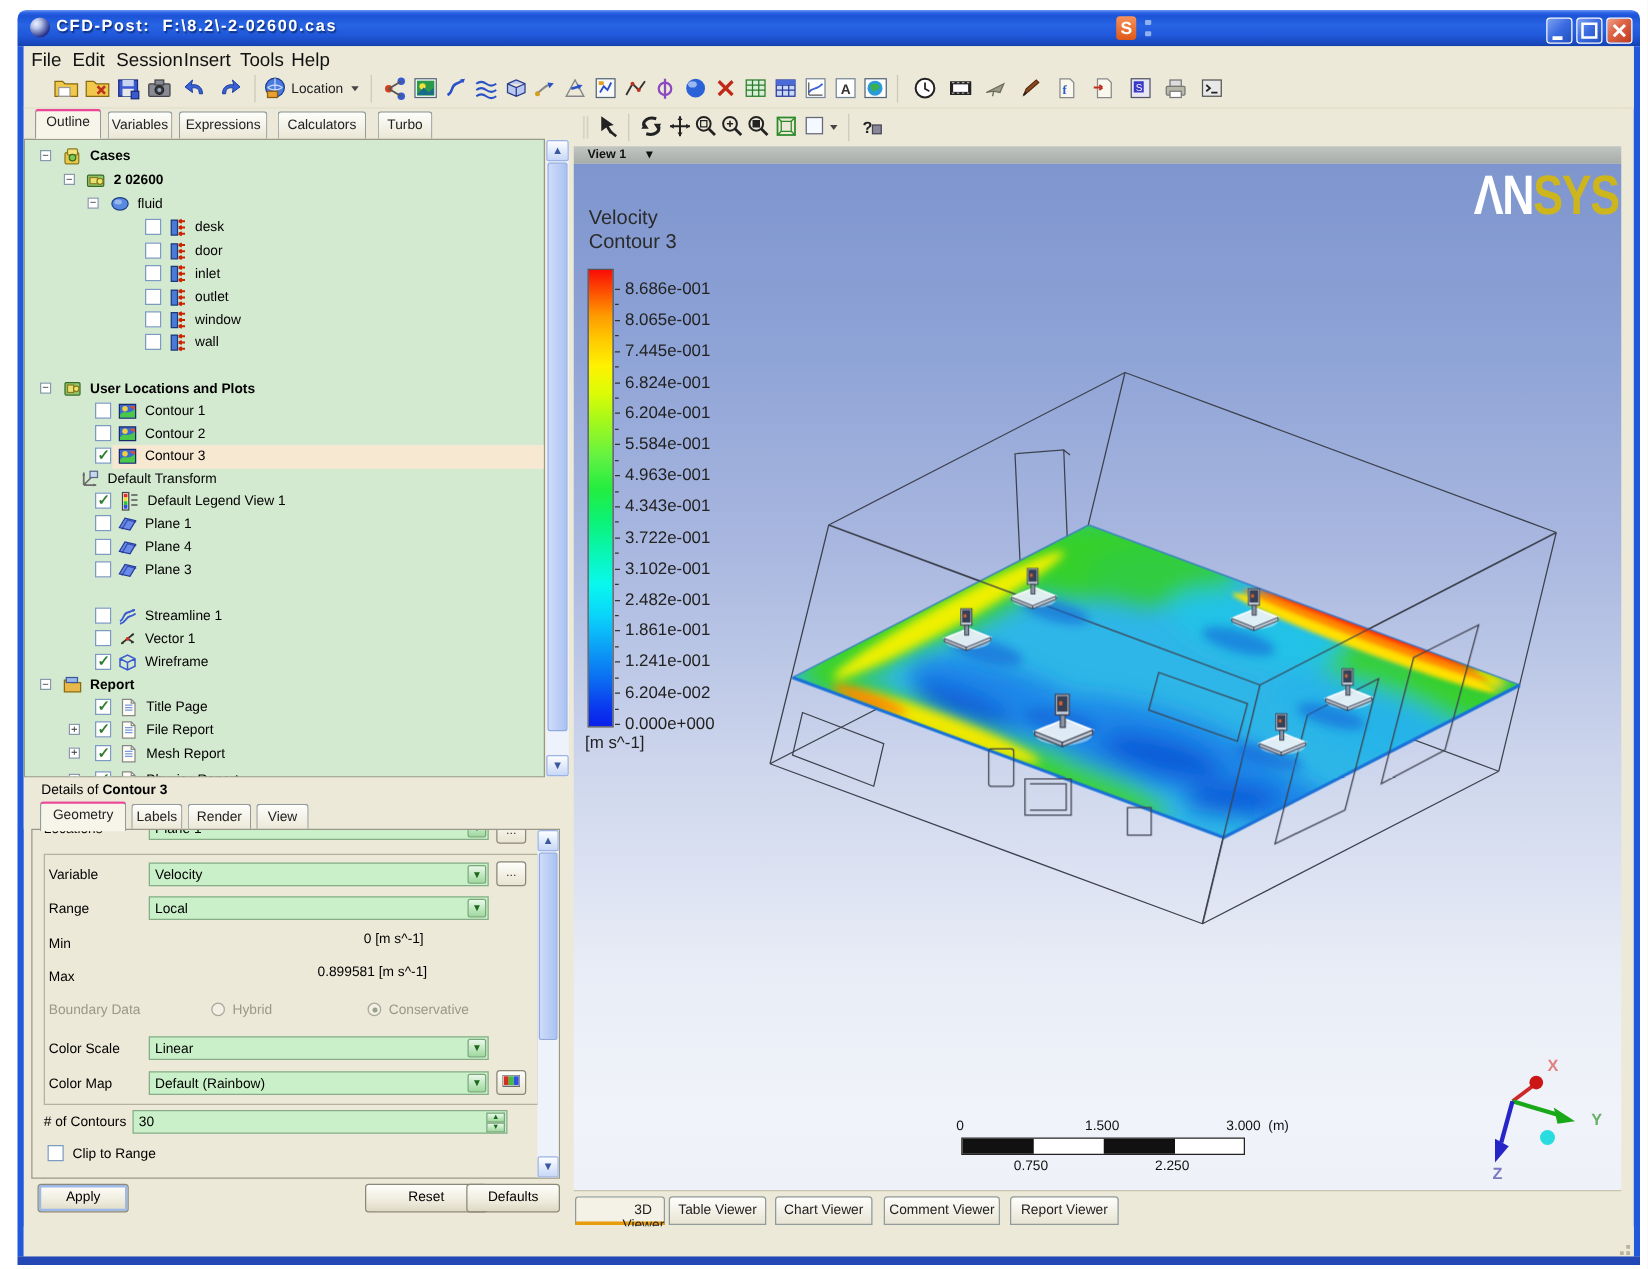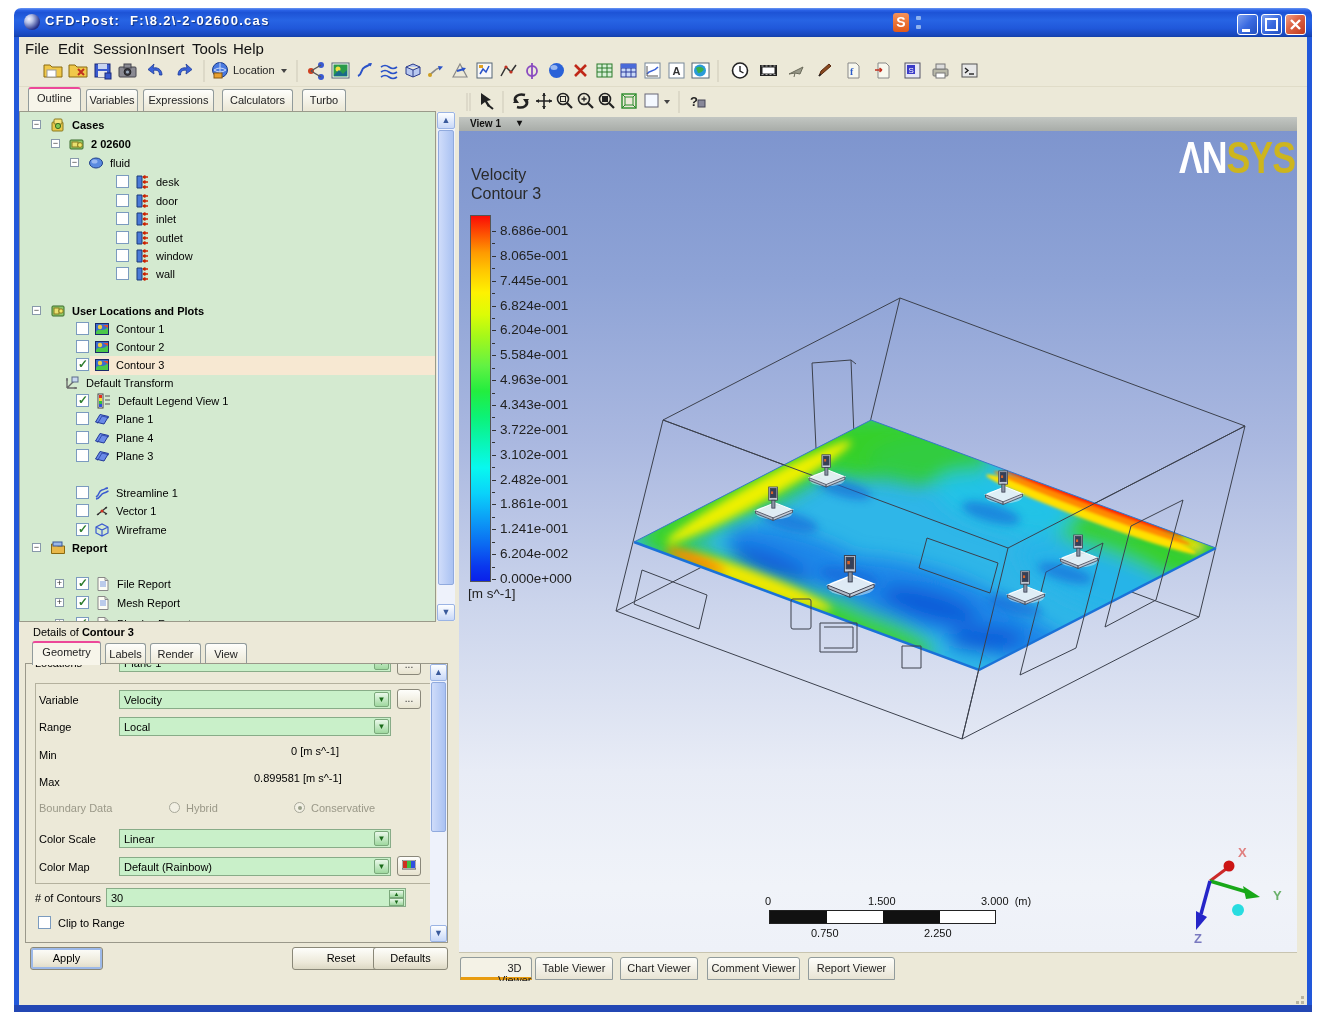--- a/index.html
+++ b/index.html
@@ -470,20 +470,29 @@
       </svg>
       <span class="lbl" style="left:96px;">Wireframe</span>
     </div>
 <div class="trow" style="top:427px;">
       <div class="exp" style="left:12px;">−</div>
       <svg class="ticon" style="left:30px;" viewBox="0 0 16 16">
         <path d="M1.5 4 L6 4 L7.5 6 L14.5 6 L14.5 13.5 L1.5 13.5 Z" fill="#e8b84a" stroke="#8a6a10"></path>
         <rect x="3" y="2" width="9" height="4" fill="#9ab8e8" stroke="#3a5a9a"></rect>
       </svg>
       <span class="lbl b" style="left:52px;">Report</span>
+    </div>
+<div class="trow" style="top:445px;">
+      <div class="cb c" style="left:56px;"></div>
+      <svg class="ticon" style="left:75px;" viewBox="0 0 16 16">
+        <path d="M3 1.5 L10 1.5 L13 4.5 L13 14.5 L3 14.5 Z" fill="#fdfdf5" stroke="#888"></path>
+        <path d="M10 1.5 L10 4.5 L13 4.5" fill="none" stroke="#888"></path>
+        <path d="M5 6 H11 M5 8 H11 M5 10 H11" stroke="#7a9ae0" stroke-width="1"></path>
+      </svg>
+      <span class="lbl" style="left:97px;">Title Page</span>
     </div>
 <div class="trow" style="top:463px;">
       <div class="exp" style="left:35px;">+</div>
       <div class="cb c" style="left:56px;"></div>
       <svg class="ticon" style="left:75px;" viewBox="0 0 16 16">
         <path d="M3 1.5 L10 1.5 L13 4.5 L13 14.5 L3 14.5 Z" fill="#fdfdf5" stroke="#888"></path>
         <path d="M10 1.5 L10 4.5 L13 4.5" fill="none" stroke="#888"></path>
         <path d="M5 6 H11 M5 8 H11 M5 10 H11" stroke="#7a9ae0" stroke-width="1"></path>
       </svg>
       <span class="lbl" style="left:97px;">File Report</span>

